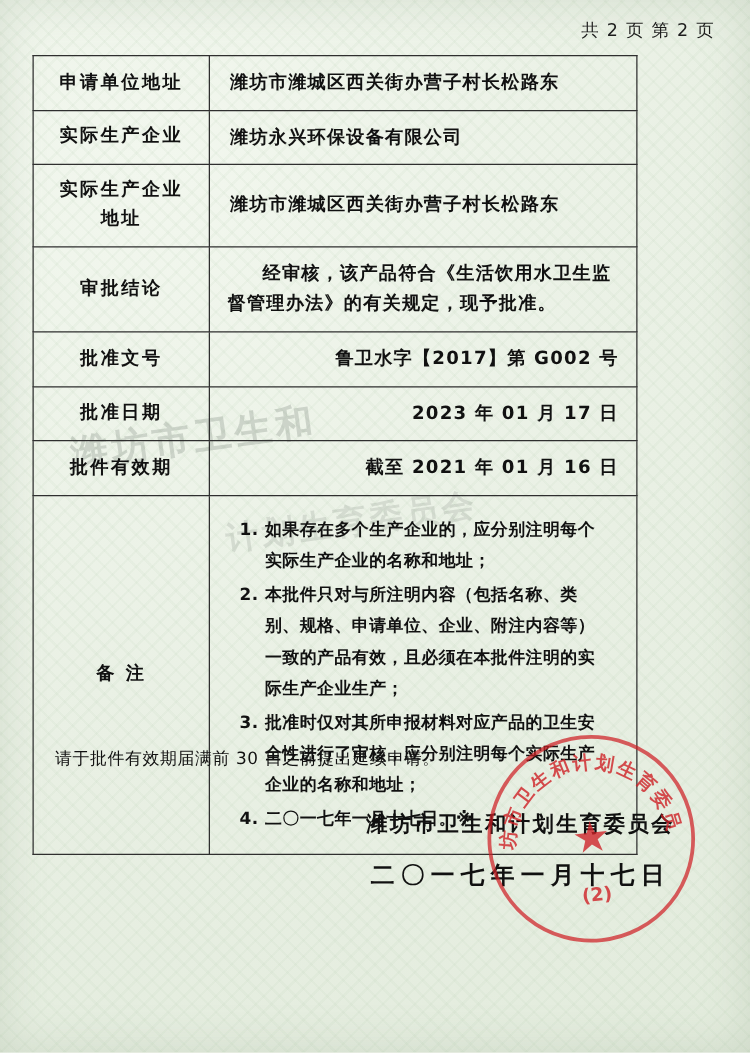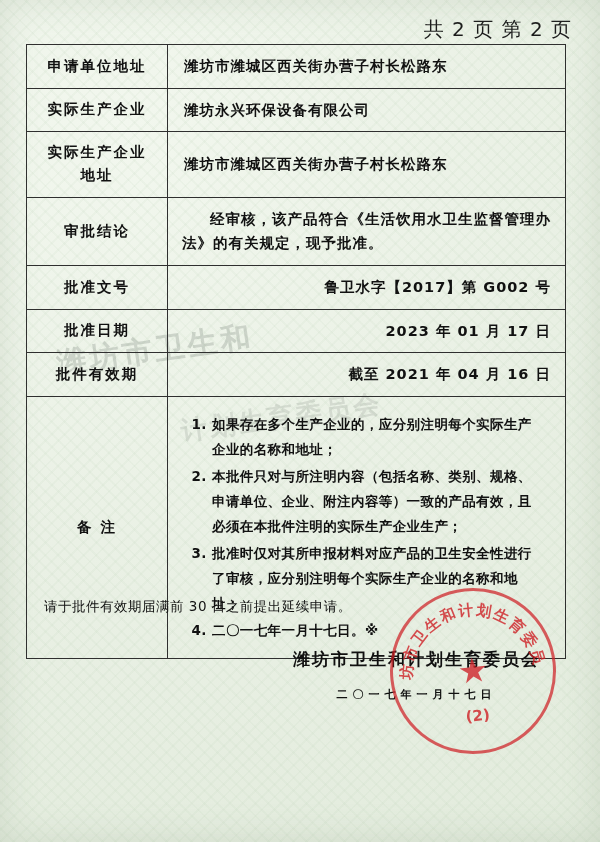--- a/index.html
+++ b/index.html
@@ -27,31 +27,31 @@
     position: absolute;
     inset: 0;
     box-shadow: inset 0 0 36px rgba(150,170,145,0.28);
     pointer-events: none;
   }
 
   .page-head {
     position: absolute;
     top: 16px;
     right: 28px;
-    font-size: 20px;
+    font-size: 14px;
     color: #1b1b1b;
     letter-spacing: 1px;
     font-family: "DejaVu Sans", sans-serif;
   }
 
   table.form {
     position: absolute;
     top: 44px;
     left: 26px;
-    width: 540px;
+    width: 484px;
     border-collapse: collapse;
     table-layout: fixed;
   }
   table.form td {
     border: 1px solid #2f2f2f;
     vertical-align: middle;
     color: #111;
   }
   td.label {
     width: 132px;
@@ -112,21 +112,21 @@
     right: 60px;
     top: 648px;
     text-align: center;
     font-size: 17px;
     font-weight: bold;
     letter-spacing: 2px;
     color: #101010;
   }
   .sign-date {
     margin-top: 16px;
-    font-size: 11px;
+    font-size: 19px;
     letter-spacing: 5px;
     font-weight: bold;
   }
 
   
   .seal {
     position: absolute;
     left: 390px;
     top: 588px;
     width: 160px;
@@ -229,21 +229,21 @@
   <tr>
     <td class="label">批准文号</td>
     <td class="value docno">鲁卫水字【2017】第 G002 号</td>
   </tr>
   <tr>
     <td class="label">批准日期</td>
     <td class="value docdate">2023 年 01 月 17 日</td>
   </tr>
   <tr>
     <td class="label">批件有效期</td>
-    <td class="value valid">截至 2021 年 04 月 16 日</td>
+    <td class="value valid">截至 2021 年 01 月 16 日</td>
   </tr>
   <tr>
     <td class="label">备    注</td>
     <td class="value">
       <ol class="notes">
         <li>如果存在多个生产企业的，应分别注明每个实际生产企业的名称和地址；</li>
         <li>本批件只对与所注明内容（包括名称、类别、规格、申请单位、企业、附注内容等）一致的产品有效，且必须在本批件注明的实际生产企业生产；</li>
         <li>批准时仅对其所申报材料对应产品的卫生安全性进行了审核，应分别注明每个实际生产企业的名称和地址；</li>
         <li>二〇一七年一月十七日。※</li>
       </ol>

